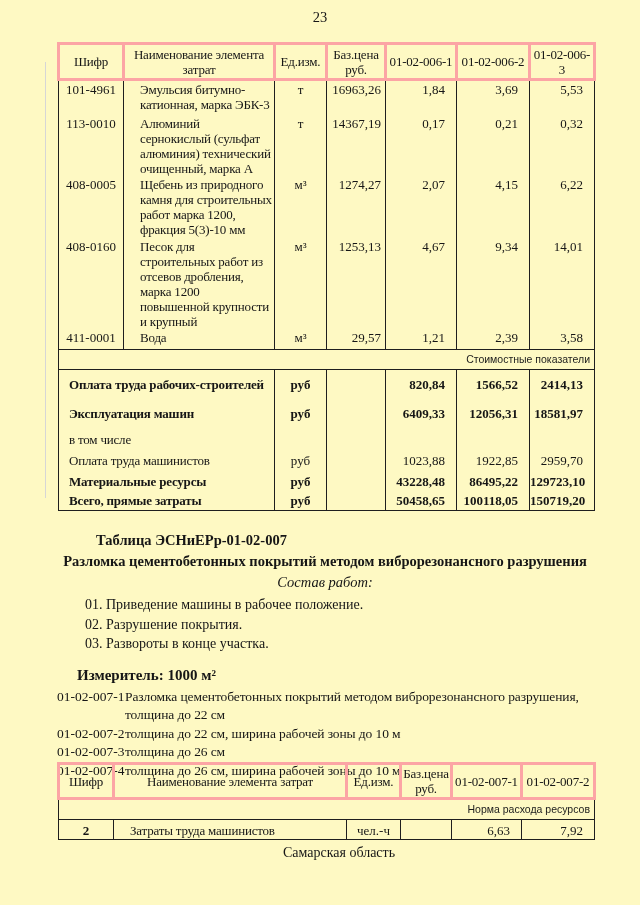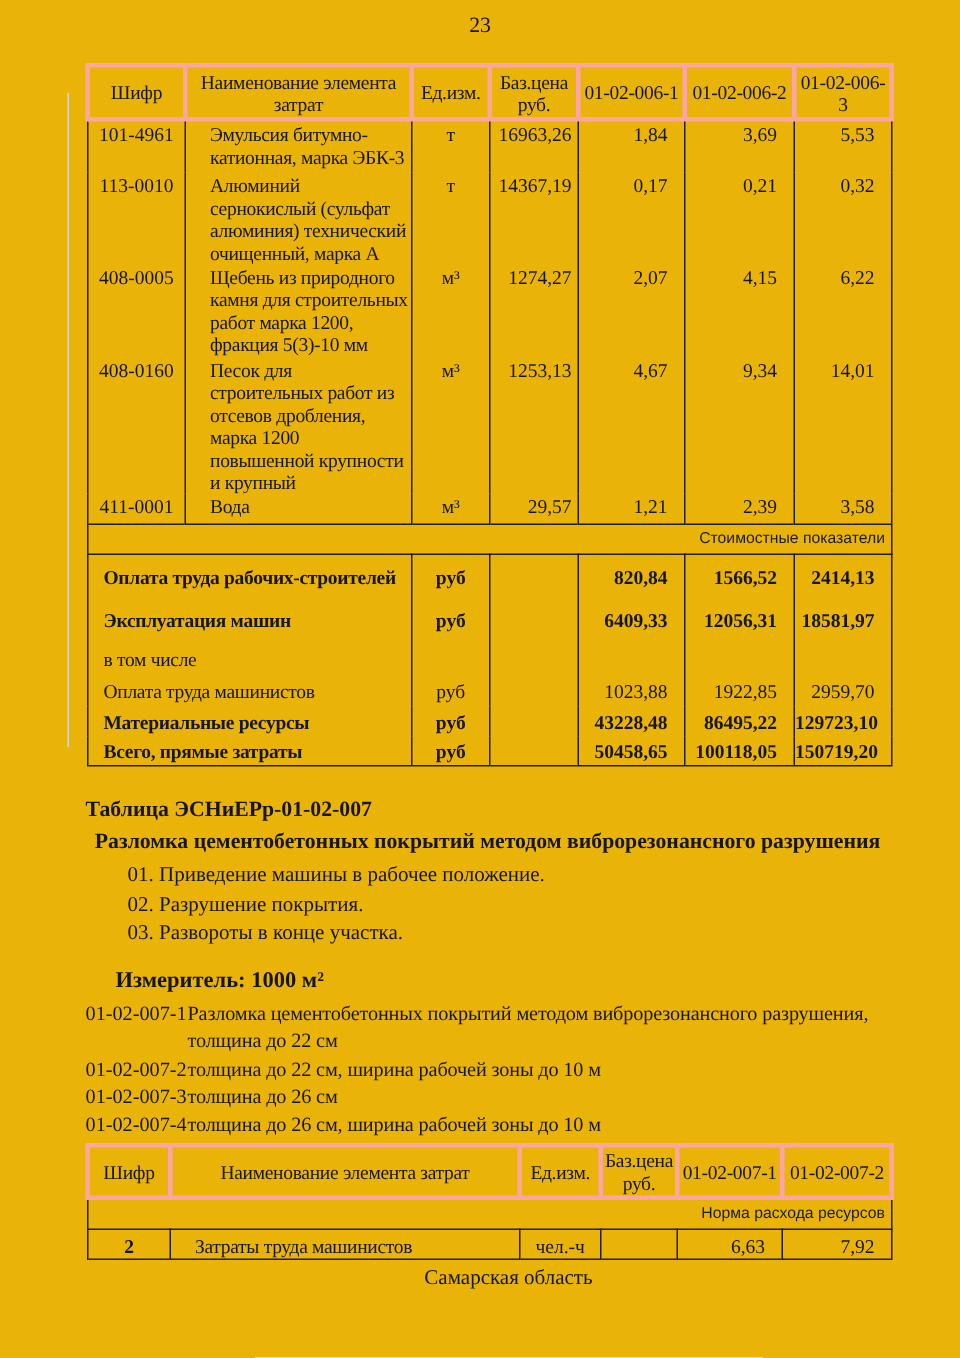--- a/index.html
+++ b/index.html
@@ -1,18 +1,18 @@
 <!DOCTYPE html>
 <html><head>
 <meta charset="utf-8">
 <style>
   html,body { margin:0; padding:0; background:#ffffff; }
   .page {
     position:relative; width:640px; height:905px;
-    background:#eab308; color:#161616;
+    background:#fef9c3; color:#161616;
     font-family:"Liberation Serif", serif;
     overflow:hidden;
   }
   .pageno {
     position:absolute; top:9px; left:0; width:100%;
     text-align:center; font-size:14.5px;
   }
   
   table.t {
     position:absolute; border-collapse:collapse; table-layout:fixed;
@@ -39,21 +39,21 @@
     font-family:"Liberation Sans", sans-serif; font-size:10.5px;
     text-align:right; padding:2px 4px 2px 0; vertical-align:middle; color:#1c1c1c;
   }
   tr.sum td { vertical-align:middle; }
   tr.sum td.sname { text-align:left; padding-left:10px; white-space:nowrap; letter-spacing:-0.2px; }
   tr.bold td { font-weight:bold; }
   .t2 td { vertical-align:middle; }
   .t2 td.code { font-weight:bold; }
   
   .mid { position:absolute; left:57px; top:531px; width:536px; font-size:14px; }
-  .tbl-label { font-weight:bold; font-size:14.5px; line-height:19px; }
+  .tbl-label { font-weight:bold; font-size:14.5px; line-height:19px;margin-left:39px; }
   .title   { font-weight:bold; text-align:center; margin-top:2px; font-size:14.5px; line-height:19px; }
   .subtitle{ font-style:italic; text-align:center; margin-top:2px; font-size:14.5px; line-height:19px; }
   .works { margin:3px 0 12px 28px; line-height:19.5px; }
   .meter { margin:2px 0 0 20px; font-weight:bold; font-size:15px; line-height:19px; }
   .variants { margin-top:3px; }
   .variant { display:flex; line-height:18.5px; }
   .vcode { flex:0 0 68px; font-size:13.5px; }
   .vdesc { flex:1; font-size:13.5px; letter-spacing:-0.1px; }
   .footer {
     position:absolute; top:845px; left:0; width:100%;
@@ -186,20 +186,21 @@
       <td class="val">50458,65</td>
       <td class="val">100118,05</td>
       <td class="val">150719,20</td>
     </tr>
   </tbody>
     </table>
 
   <div class="mid">
     <div class="tbl-label">Таблица  ЭСНиЕРр-01-02-007</div>
     <div class="title">Разломка цементобетонных покрытий методом виброрезонансного разрушения</div>
+    <div class="subtitle">Состав работ:</div>
     <div class="works">
       <div>01. Приведение машины в рабочее положение.</div>
       <div>02. Разрушение покрытия.</div>
       <div>03. Развороты в конце участка.</div>
     </div>
     <div class="meter">Измеритель: 1000 м²</div>
     <div class="variants">
       <div class="variant">
         <div class="vcode">01-02-007-1</div>
         <div class="vdesc">Разломка цементобетонных покрытий методом виброрезонансного разрушения, толщина до 22 см</div>

